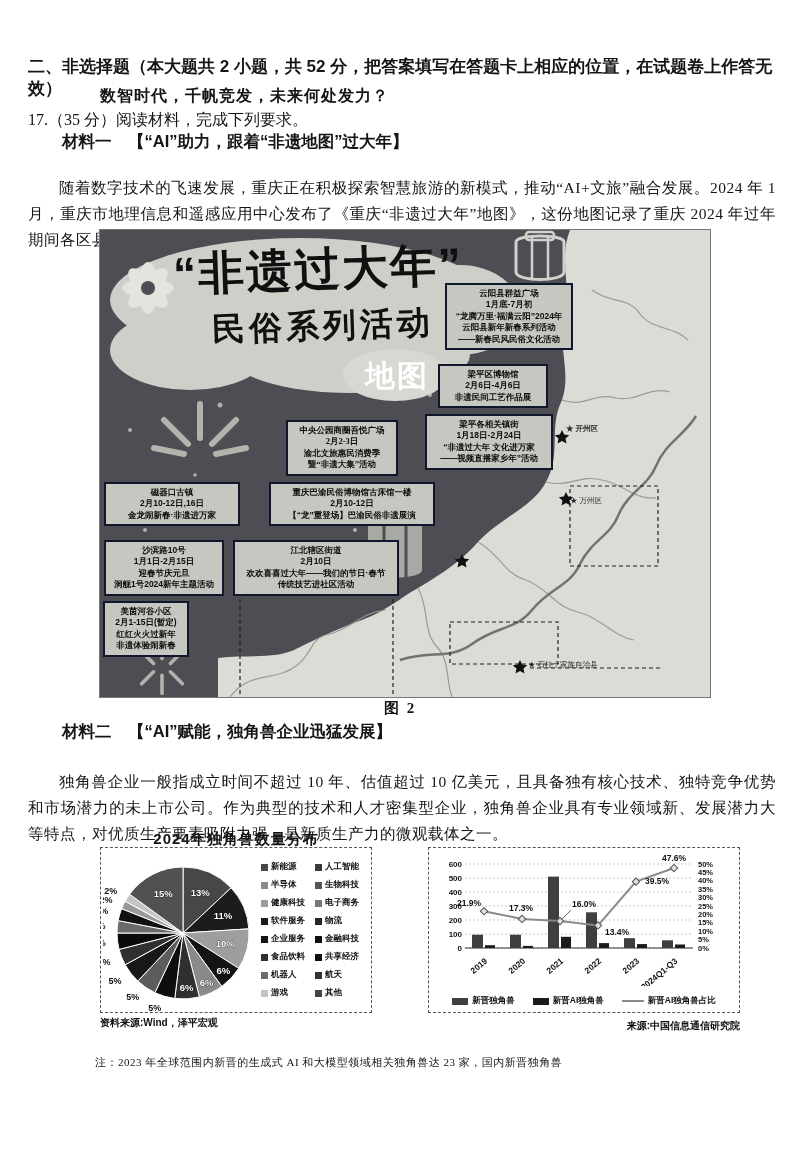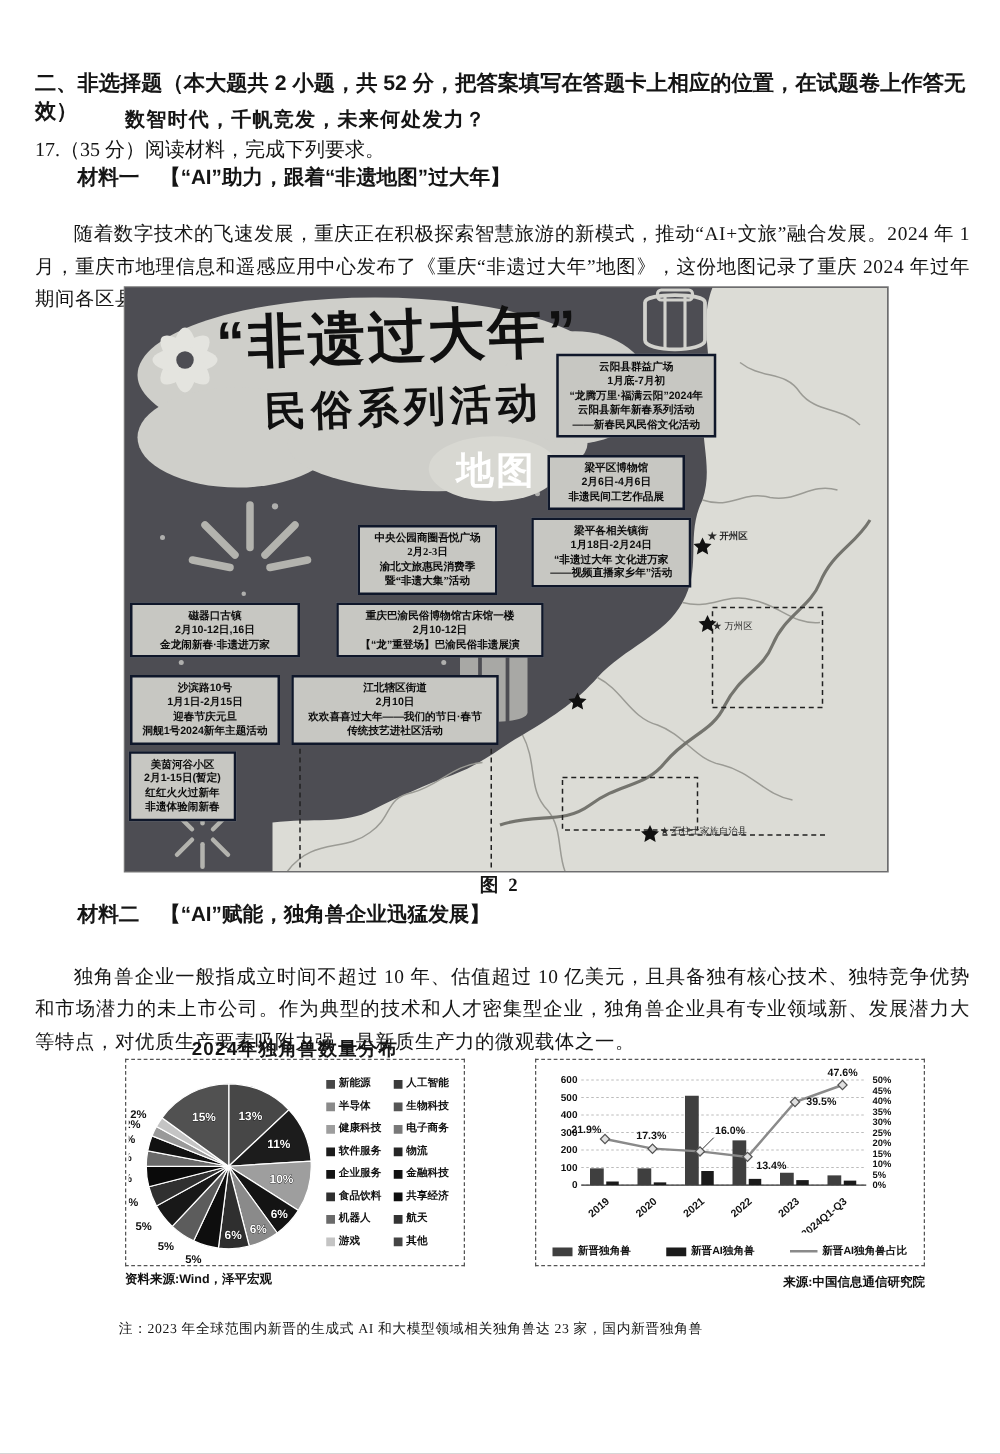--- a/index.html
+++ b/index.html
@@ -38,21 +38,21 @@
   .pie-title{left:100px;top:830px;width:272px;font-size:15px;letter-spacing:1px;}
   .chart-box{background:#fff;border:1.5px dashed #555;box-sizing:border-box;}
   .pie-box{left:100px;top:847px;width:272px;height:166px;}
   .bar-box{left:428px;top:847px;width:312px;height:166px;}
   .pie-legend{position:absolute;left:160px;top:10px;width:108px;display:grid;
               grid-template-columns:54px 54px;grid-auto-rows:18px;}
   .pl-item{display:flex;align-items:center;gap:3px;font-family:"Liberation Sans", sans-serif;
            font-weight:bold;font-size:8.5px;color:#111;}
   .pl-sw{width:7px;height:7px;flex:0 0 7px;}
   .bar-legend{position:absolute;left:0;bottom:5px;width:100%;display:flex;justify-content:center;
-              gap:28px;font-family:"Liberation Sans", sans-serif;font-weight:bold;font-size:8.5px;color:#111;}
+              gap:18px;font-family:"Liberation Sans", sans-serif;font-weight:bold;font-size:8.5px;color:#111;}
   .bl-item{display:flex;align-items:center;gap:4px;}
   .src{font-family:"Liberation Sans", sans-serif;font-weight:bold;font-size:10px;color:#111;}
   .src-left{left:100px;top:1016px;width:300px;}
   .src-right{left:440px;top:1019px;width:300px;text-align:right;}
   .note-line{left:95px;top:1055px;width:682px;font-size:11px;letter-spacing:.5px;}
 </style>
 </head>
 <body>
 
 <div class="page">

